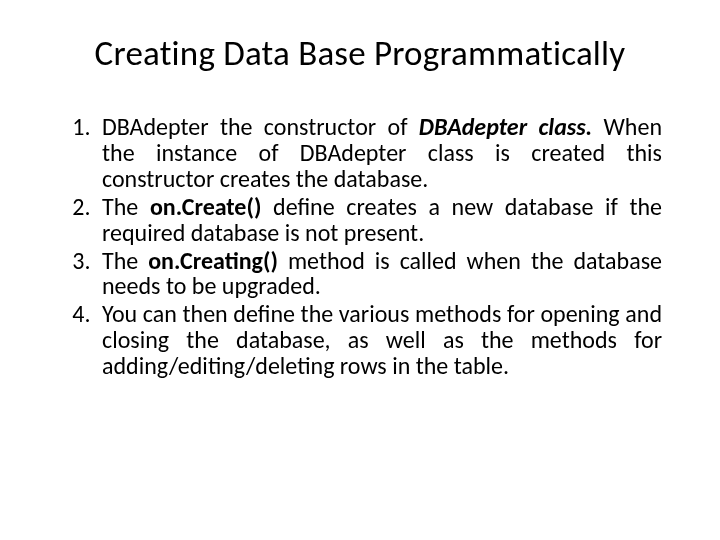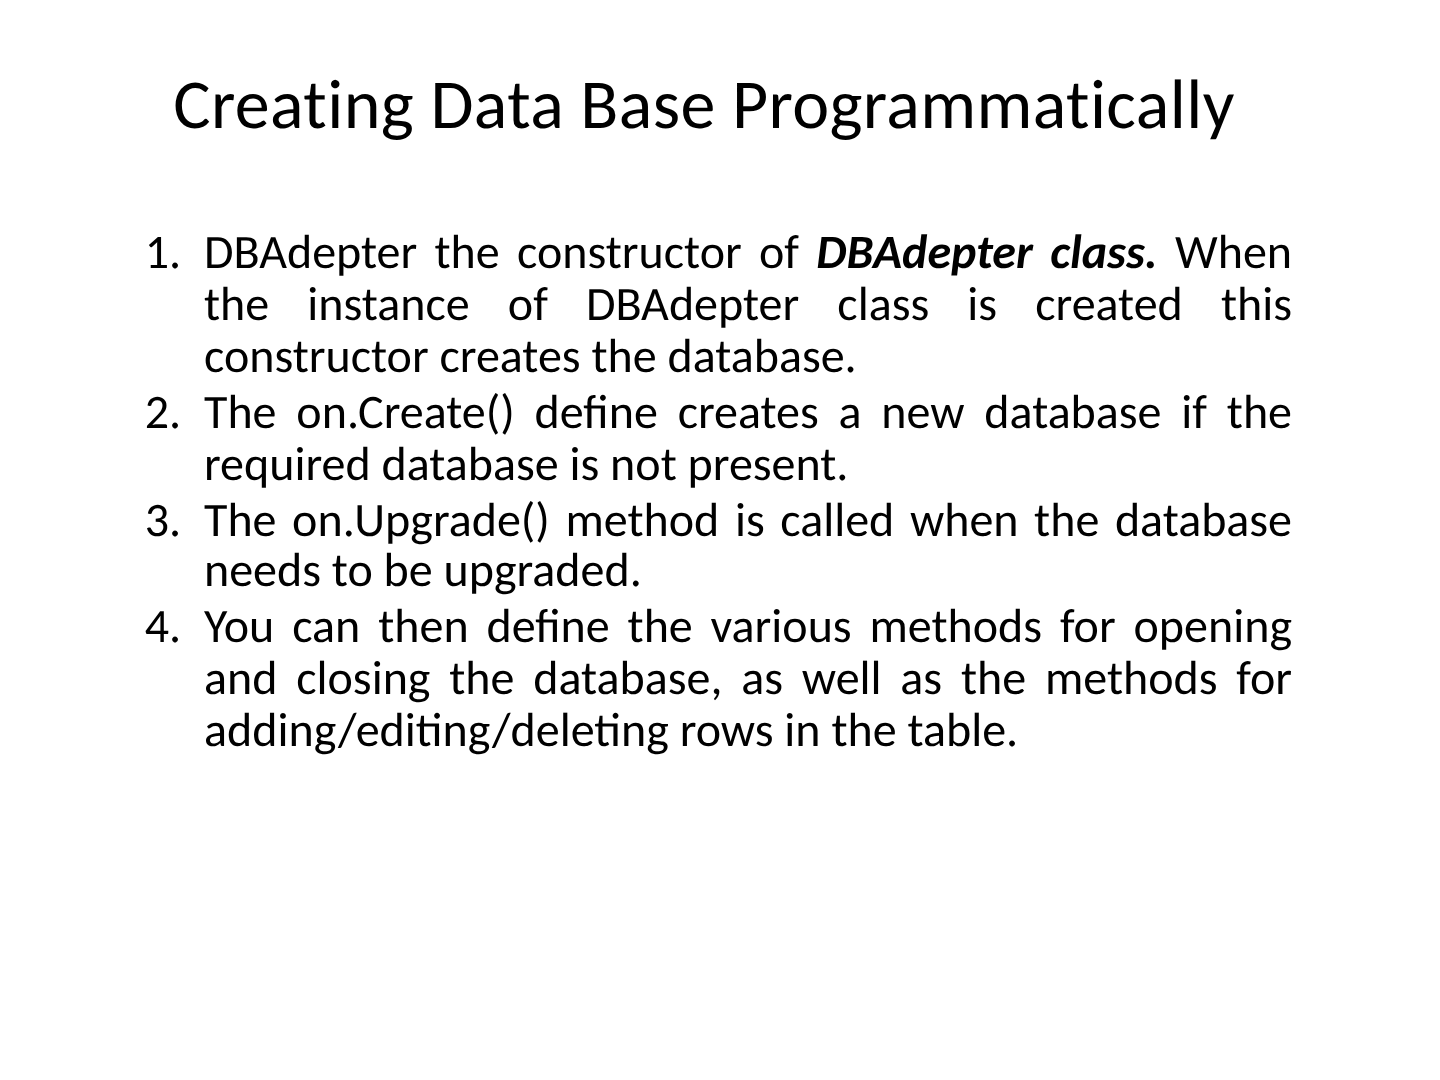--- a/index.html
+++ b/index.html
@@ -8,56 +8,56 @@
     width: 720px;
     height: 540px;
     background: #fff;
     font-family: Calibri, "Segoe UI", Arial, sans-serif;
     color: #000;
   }
   .slide {
     box-sizing: border-box;
     width: 720px;
     height: 448px;
-    padding: 24px 68px 0 52px;
+    padding: 24px 52px 0 52px;
   }
   .title {
     font-size: 35px;
     font-weight: 400;
     text-align: center;
     margin: 8px 0 40px 0;
     letter-spacing: 0.2px;
   }
   ol.body {
     margin: 0;
     padding: 0 6px 0 44px;
     font-size: 24px;
     line-height: 1.08;
   }
   ol.body li {
     text-align: justify;
     margin: 0 0 2px 0;
     padding-left: 6px;
   }
-  .b { font-weight: 400; }
+  .b { font-weight: 700; }
   .bi { font-weight: 700; font-style: italic; }
 </style>
 </head>
 <body>
 
 <div class="slide">
   <h1 class="title">Creating Data Base Programmatically</h1>
 
   <ol class="body">
     <li>
       <span>DBAdepter the constructor of </span><span class="bi">DBAdepter class.</span><span> When the instance of DBAdepter class is created this constructor creates the database.</span>
     </li>
     <li>
       <span>The </span><span class="b">on.Create()</span><span> define creates a new database if the required database is not present.</span>
     </li>
     <li>
-      <span>The </span><span class="b">on.Upgrade()</span><span> method is called when the database needs to be upgraded.</span>
+      <span>The </span><span class="b">on.Creating()</span><span> method is called when the database needs to be upgraded.</span>
     </li>
     <li>
       <span>You can then define the various methods for opening and closing the database, as well as the methods for adding/editing/deleting rows in the table.</span>
     </li>
   </ol>
 </div>
 
 </body></html>

